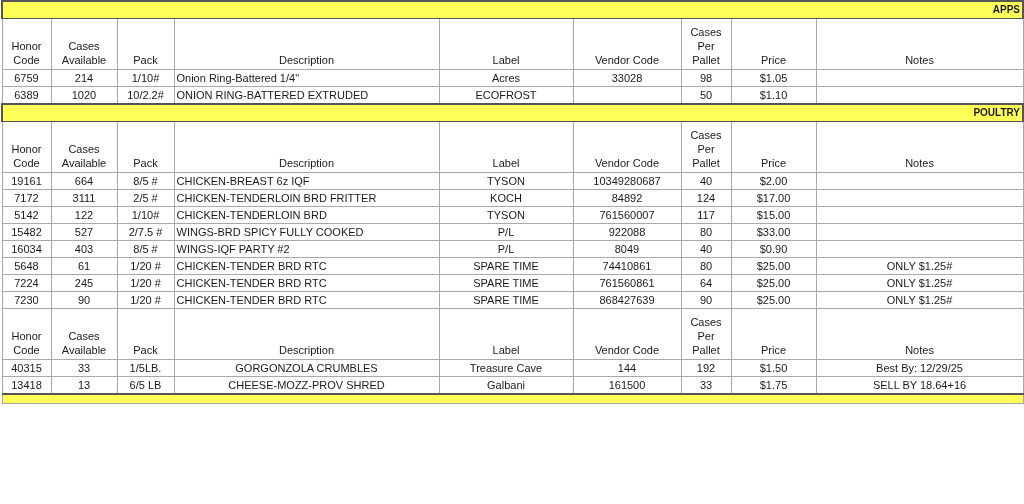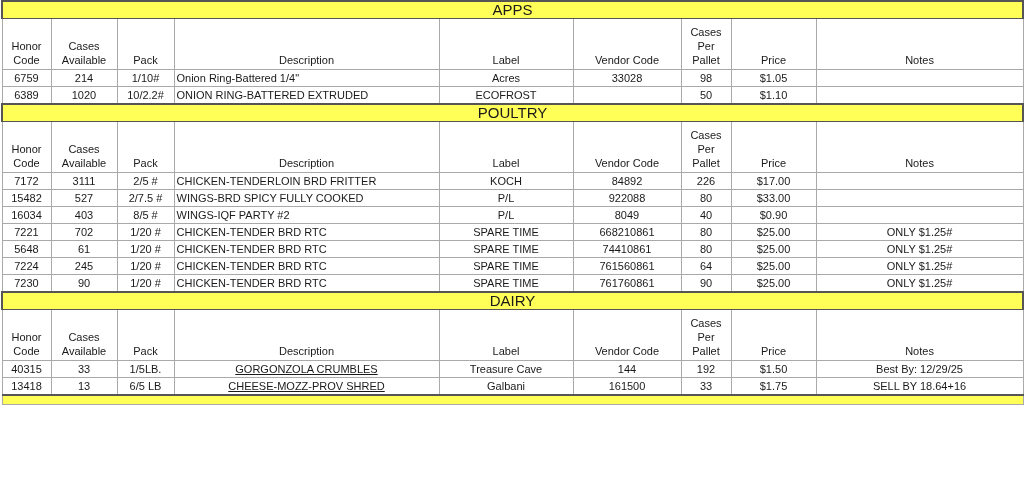--- a/index.html
+++ b/index.html
@@ -30,37 +30,38 @@
       padding: 0 2px;
       height: 16px;
       line-height: 16px;
       white-space: nowrap;
       overflow: hidden;
       text-align: center;
       vertical-align: bottom;
     }
     tr.section td {
       background: #ffff57;
-      font-weight: normal;
-      font-size: 15px;
+      font-weight: bold;
+      font-size: 10px;
       border-top: 2px solid #555;
       border-bottom: 1px solid #555;
       border-left: 2px solid #555;
       border-right: 2px solid #555;
       height: 16px;
+      text-align: right;
     }
     tr.header td {
       height: 48px;
       line-height: 14px;
       white-space: normal;
       vertical-align: bottom;
       padding-bottom: 2px;
     }
     td.desc-left { text-align: left !important; }
-    td.desc-center { text-align: center; text-decoration: underline; }
+    td.desc-center { text-align: center; }
     tr.footer-bar td {
       background: #ffff57;
       border-top: 2px solid #555;
       height: 8px;
       line-height: 8px;
     }
   </style>
 </head>
 <body>
 
@@ -121,29 +122,51 @@
     <td>Honor Code</td>
     <td>Cases Available</td>
     <td>Pack</td>
     <td>Description</td>
     <td>Label</td>
     <td>Vendor Code</td>
     <td>Cases Per Pallet</td>
     <td>Price</td>
     <td>Notes</td>
   </tr>
+<tr>
+          <td>19161</td>
+          <td>664</td>
+          <td>8/5 #</td>
+          <td class="desc-left">CHICKEN-BREAST 6z IQF</td>
+          <td>TYSON</td>
+          <td>10349280687</td>
+          <td>40</td>
+          <td>$2.00</td>
+          <td></td>
+        </tr>
         <tr>
           <td>7172</td>
           <td>3111</td>
           <td>2/5 #</td>
           <td class="desc-left">CHICKEN-TENDERLOIN BRD FRITTER</td>
           <td>KOCH</td>
           <td>84892</td>
-          <td>226</td>
+          <td>124</td>
           <td>$17.00</td>
+          <td></td>
+        </tr>
+        <tr>
+          <td>5142</td>
+          <td>122</td>
+          <td>1/10#</td>
+          <td class="desc-left">CHICKEN-TENDERLOIN BRD</td>
+          <td>TYSON</td>
+          <td>761560007</td>
+          <td>117</td>
+          <td>$15.00</td>
           <td></td>
         </tr>
         <tr>
           <td>15482</td>
           <td>527</td>
           <td>2/7.5 #</td>
           <td class="desc-left">WINGS-BRD SPICY FULLY COOKED</td>
           <td>P/L</td>
           <td>922088</td>
           <td>80</td>
@@ -153,31 +176,20 @@
         <tr>
           <td>16034</td>
           <td>403</td>
           <td>8/5 #</td>
           <td class="desc-left">WINGS-IQF PARTY #2</td>
           <td>P/L</td>
           <td>8049</td>
           <td>40</td>
           <td>$0.90</td>
           <td></td>
-        </tr>
-        <tr>
-          <td>7221</td>
-          <td>702</td>
-          <td>1/20 #</td>
-          <td class="desc-left">CHICKEN-TENDER BRD RTC</td>
-          <td>SPARE TIME</td>
-          <td>668210861</td>
-          <td>80</td>
-          <td>$25.00</td>
-          <td>ONLY $1.25#</td>
         </tr>
         <tr>
           <td>5648</td>
           <td>61</td>
           <td>1/20 #</td>
           <td class="desc-left">CHICKEN-TENDER BRD RTC</td>
           <td>SPARE TIME</td>
           <td>74410861</td>
           <td>80</td>
           <td>$25.00</td>
@@ -193,28 +205,25 @@
           <td>64</td>
           <td>$25.00</td>
           <td>ONLY $1.25#</td>
         </tr>
         <tr>
           <td>7230</td>
           <td>90</td>
           <td>1/20 #</td>
           <td class="desc-left">CHICKEN-TENDER BRD RTC</td>
           <td>SPARE TIME</td>
-          <td>761760861</td>
+          <td>868427639</td>
           <td>90</td>
           <td>$25.00</td>
           <td>ONLY $1.25#</td>
         </tr>
-  <tr class="section">
-    <td colspan="9">DAIRY</td>
-  </tr>
   <tr class="header">
     <td>Honor Code</td>
     <td>Cases Available</td>
     <td>Pack</td>
     <td>Description</td>
     <td>Label</td>
     <td>Vendor Code</td>
     <td>Cases Per Pallet</td>
     <td>Price</td>
     <td>Notes</td>

